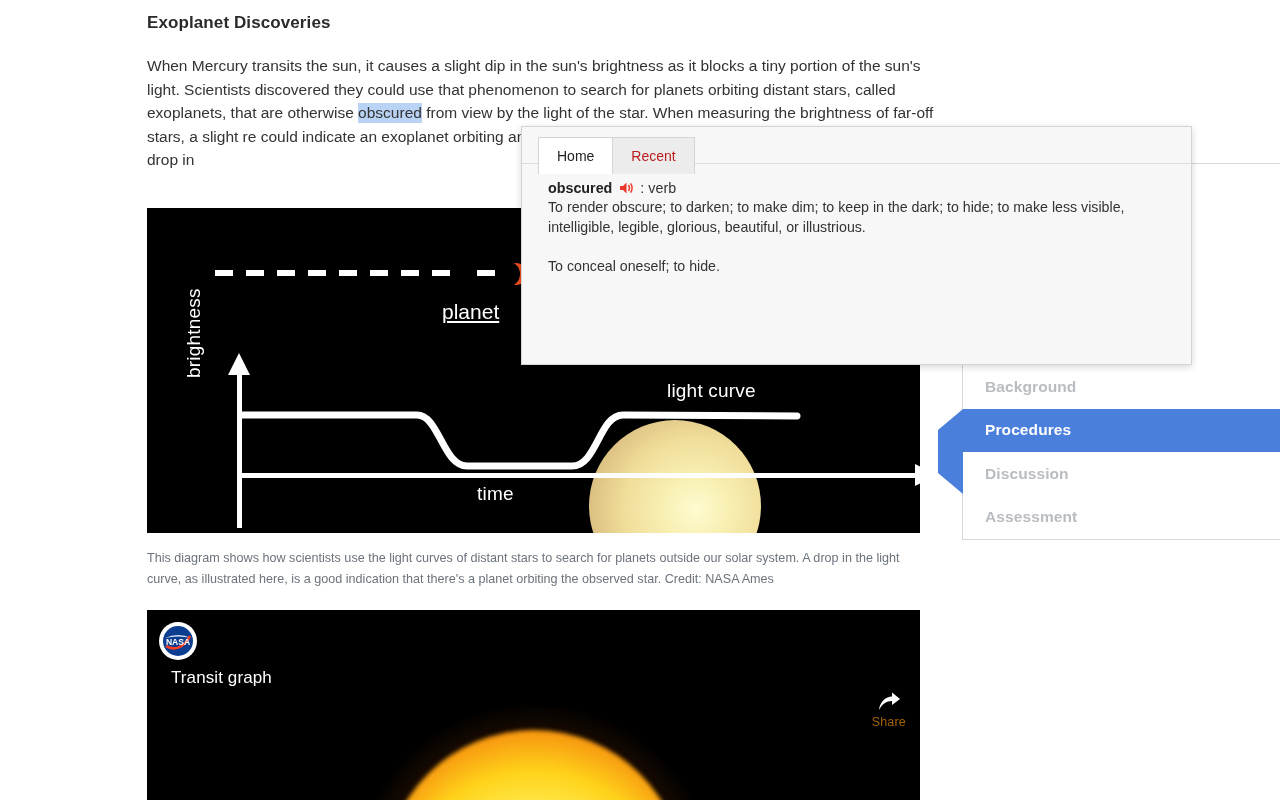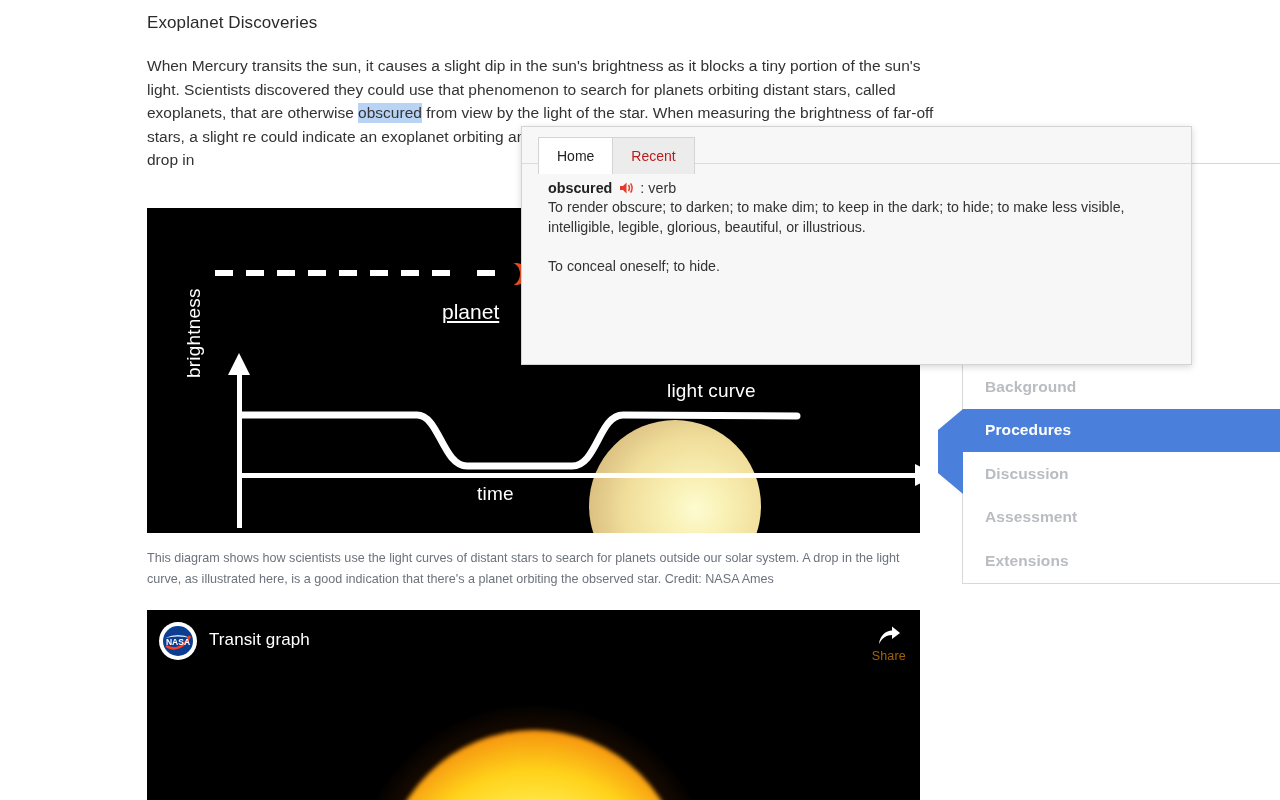--- a/index.html
+++ b/index.html
@@ -9,21 +9,21 @@
     background: #ffffff;
     font-family: "Liberation Sans", sans-serif;
     overflow: hidden;
   }
   #root { position: relative; width: 1280px; height: 800px; background:#fff; }
 
   
   #article { position: absolute; left: 147px; top: 0; width: 790px; }
 
   #page-title {
-    font-size: 17px; font-weight: normal; color: #2a2a2a;
+    font-size: 17px; font-weight: bold; color: #2a2a2a;
     margin: 0; padding-top: 13px; letter-spacing: .1px;
   }
 
   #intro-para {
     margin: 0; padding-top: 21px;
     font-size: 15.5px; line-height: 23.5px; color: #333;
   }
   .hl {
     background: #b9d3f5; color: #333; padding: 1px 0 2px 0;
   }
@@ -112,21 +112,21 @@
     position:absolute; left: 50%; top: 95px; width: 360px; height: 360px;
     margin-left: -180px; border-radius: 50%;
     background: radial-gradient(circle, rgba(255,170,30,.55) 0%, rgba(200,90,10,.28) 45%, rgba(0,0,0,0) 72%);
   }
   #video-overlay {
     position:absolute; left:0; top:0; width: 773px; height: 90px;
     background: linear-gradient(to bottom, rgba(0,0,0,.72) 0%, rgba(0,0,0,0) 100%);
   }
   #video-head {
     position:absolute; left: 0; top: 0; width: 773px; height: 70px;
-    display:flex; align-items: flex-start; padding: 12px 14px 0 12px;
+    display:flex; align-items: flex-start; padding: 12px 14px 0 12px; flex-direction: column;
   }
   #nasa-logo {
     width: 38px; height: 38px; border-radius: 50%;
     background: #fff; position: relative; flex: 0 0 auto;
     overflow: hidden;
   }
   #nasa-logo svg { position:absolute; left: 3px; top: 3px; }
   #video-title {
     color:#fff; font-size: 17px; margin-left: 12px; margin-top: 8px;
     letter-spacing:.1px;
@@ -270,23 +270,20 @@
     </div>
     <div class="nav-item active">
       <span>Procedures</span>
     </div>
     <div class="nav-item">
       <span>Discussion</span>
     </div>
     <div class="nav-item">
       <span>Assessment</span>
     </div>
-    <div class="nav-item">
-      <span>Extensions</span>
-    </div>
   </div>
 
   <div id="dict-popup">
     <div id="dict-tabs">
       <div class="dict-tab active">Home</div>
       <div class="dict-tab">Recent</div>
     </div>
     <div id="dict-body">
       <div id="dict-headword-row">
         <span id="dict-word">obscured</span>

